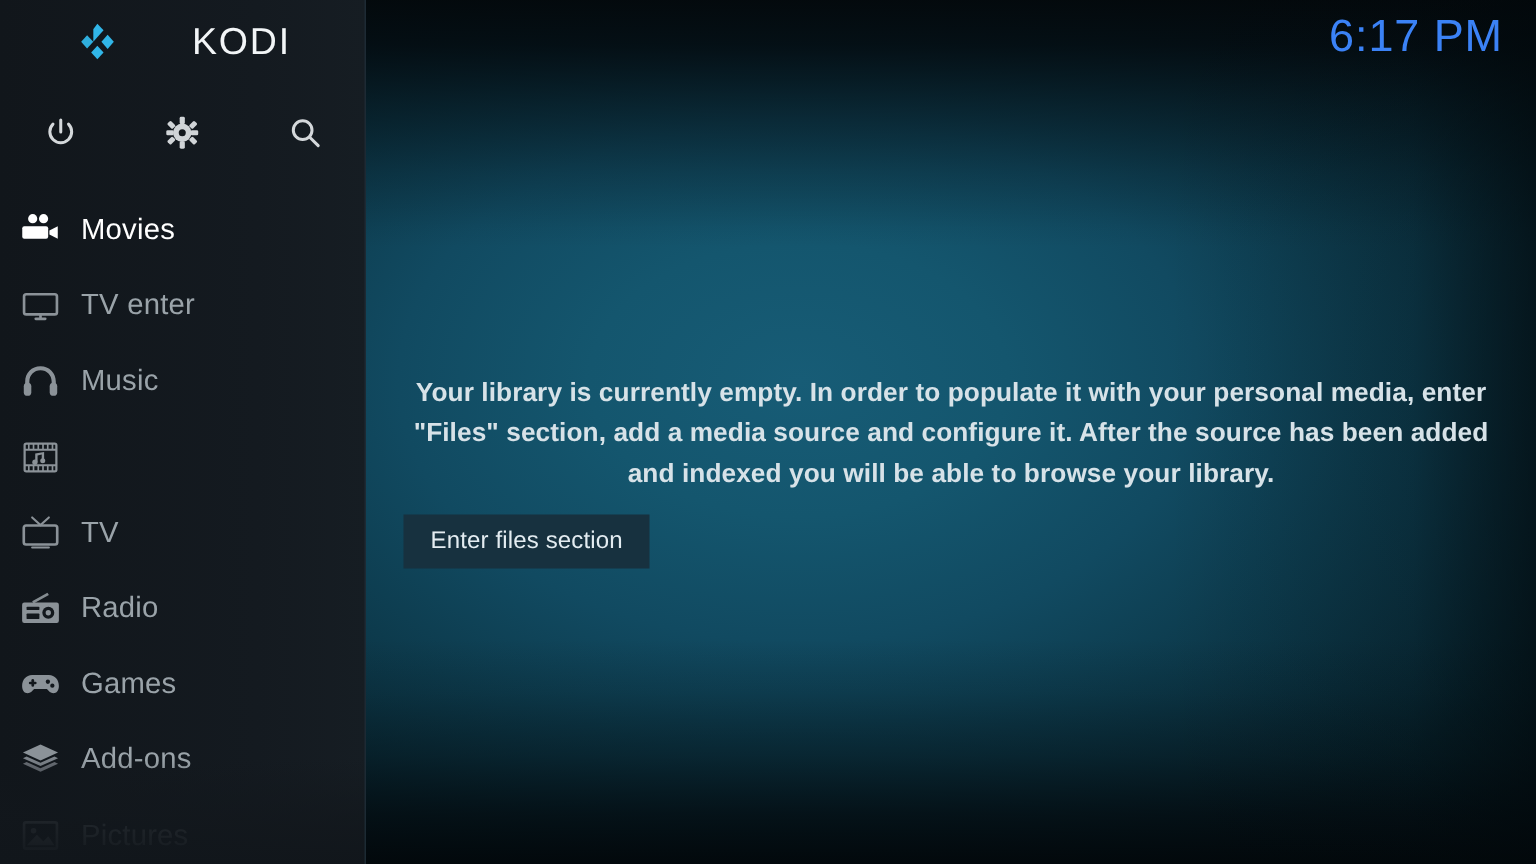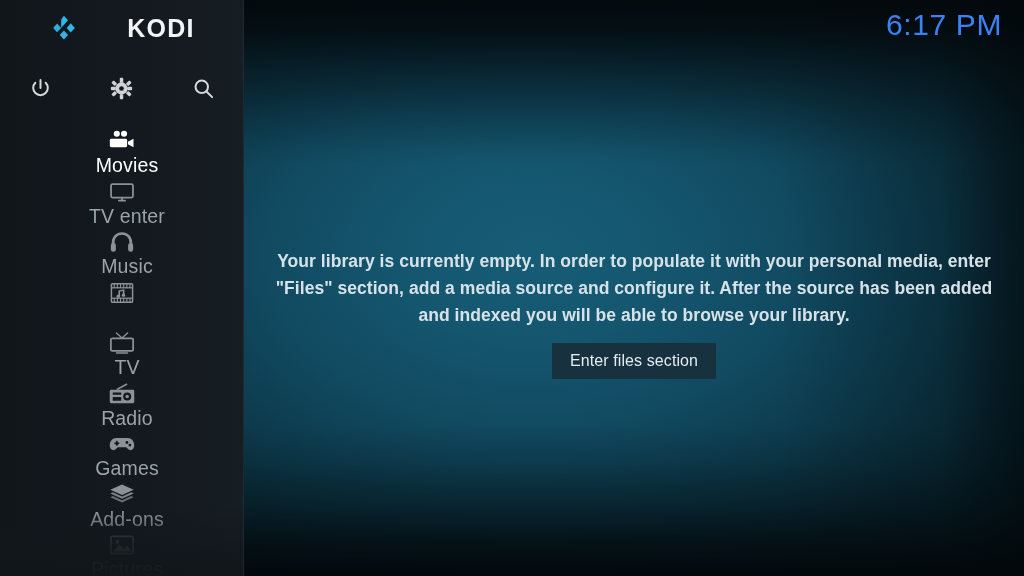--- a/index.html
+++ b/index.html
@@ -103,21 +103,21 @@
   }
   .brand-logo {
     width: 30px;
     height: 30px;
     display: block;
   }
   .brand-text {
     font-size: 25px;
     letter-spacing: 1.2px;
     color: #f2f5f7;
-    font-weight: 700;
+    font-weight: 400;
     margin-left: 36px;
   }
 
   .toolrow {
     position: absolute;
     left: 0;
     top: 64px;
     width: 244px;
     height: 48px;
     display: flex;
@@ -138,21 +138,20 @@
     left: 0;
     top: 128px;
     width: 244px;
   }
   .menu-item {
     height: 50.5px;
     display: flex;
     align-items: center;
     padding-left: 10px;
     cursor: pointer;
-    flex-direction: column;
   }
   .menu-ico {
     width: 34px;
     min-width: 34px;
     display: flex;
     align-items: center;
     justify-content: center;
     margin-right: 10px;
   }
   .menu-ico svg { display: block; }
@@ -205,21 +204,21 @@
   .empty-msg {
     font-size: 17.5px;
     line-height: 27px;
     color: #d7e2e8;
     letter-spacing: 0.05px;
     font-weight: bold;
   }
   .btn-row {
     margin-top: 14px;
     display: flex;
-    justify-content: center;
+    justify-content: space-between;
     gap: 40px;
   }
   .btn {
     background: #17313f;
     border: none;
     color: #e3ecf1;
     font-family: "Liberation Sans", sans-serif;
     font-size: 16px;
     letter-spacing: 0.1px;
     padding: 0 18px;

